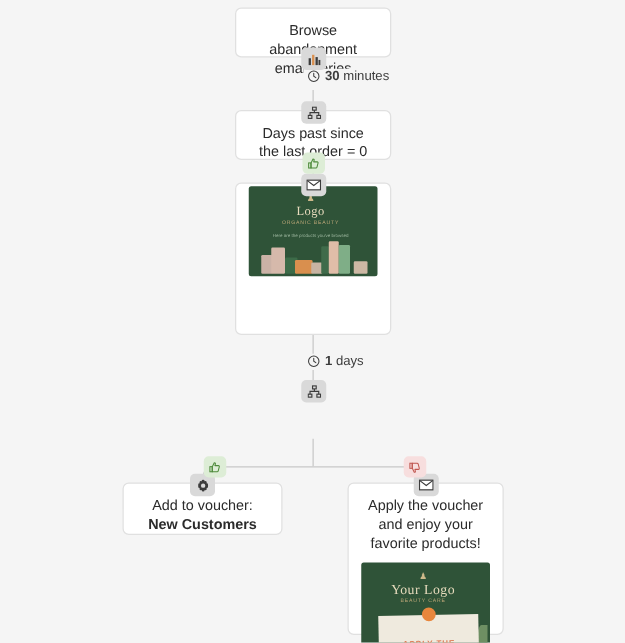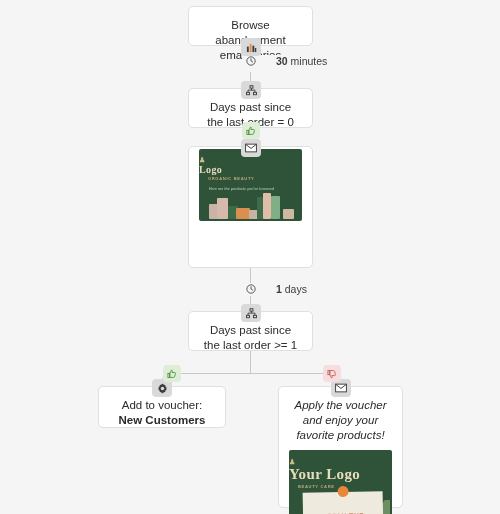--- a/index.html
+++ b/index.html
@@ -75,21 +75,21 @@
     z-index: 6;
   }
   .badge-yes { background: #ddedd6; }
   .badge-no  { background: #f7dede; }
 
   
   .delay {
     position: absolute;
     display: flex;
     align-items: center;
-    gap: 20px;
+    gap: 4px;
     background: #f5f5f5;
     padding: 0 3px;
     z-index: 4;
   }
   .delay-text {
     font-size: 10.5px;
     color: #3c3c3c;
   }
   .delay-text b { font-weight: 700; }
 
@@ -100,21 +100,21 @@
     overflow: hidden;
     position: relative;
     background: #2f5338;
   }
   .preview-a { height: 72px; }
   .preview-b { height: 76px; }
 
   .pv-logo-wrap {
     position: absolute;
     left: 0; right: 4px;
-    font-weight: bold;
+    text-align: center;
   }
   .pv-mark {
     font-size: 7px;
     color: #cdb98a;
     line-height: 7px;
   }
   .pv-logo {
     color: #e8dcbe;
     font-family: "Liberation Serif", serif;
     letter-spacing: .4px;
@@ -256,23 +256,20 @@
   </div>
 
   <div class="delay" style="left:243px; top:283px;text-align:center;">
     <svg width="10" height="10" viewBox="0 0 12 12">
       <circle cx="6" cy="6" r="5" fill="none" stroke="#3c3c3c" stroke-width="1"></circle>
       <path d="M6 3.2 V6 L8 7.3" fill="none" stroke="#3c3c3c" stroke-width="1" stroke-linecap="round"></path>
     </svg>
     <span class="delay-text"><b>1</b> <span>days</span></span>
   </div>
 
-  <div class="node" style="left:188px; top:311px; width:125px; height:40px;">
-    <div class="node-title">Days past since the last order &gt;= 1</div>
-  </div>
   <div class="chip" style="left:241px; top:304px;">
     <svg width="11" height="11" viewBox="0 0 12 12">
       <rect x="4.4" y="0.8" width="3.2" height="2.6" fill="none" stroke="#3c3c3c" stroke-width="1"></rect>
       <rect x="0.6" y="8" width="3.2" height="2.6" fill="none" stroke="#3c3c3c" stroke-width="1"></rect>
       <rect x="8.2" y="8" width="3.2" height="2.6" fill="none" stroke="#3c3c3c" stroke-width="1"></rect>
       <path d="M6 3.4 V5.6 M2.2 8 V5.6 H9.8 V8" fill="none" stroke="#3c3c3c" stroke-width="1"></path>
     </svg>
   </div>
 
   <div class="badge badge-yes" style="left:163px; top:365px;">
@@ -292,25 +289,25 @@
     <div class="node-title"><span>Add to voucher: </span><b>New Customers</b></div>
   </div>
   <div class="chip" style="left:152px; top:379px;">
     <svg width="11" height="11" viewBox="0 0 12 12">
       <path d="M6 0.9 L7 1.15 L7.35 2.2 L8.4 2.0 L9.2 2.8 L9.0 3.85 L10.05 4.2 L10.3 5.2 V6.8 L10.05 7.8 L9.0 8.15 L9.2 9.2 L8.4 10.0 L7.35 9.8 L7 10.85 L6 11.1 L5 10.85 L4.65 9.8 L3.6 10.0 L2.8 9.2 L3.0 8.15 L1.95 7.8 L1.7 6.8 V5.2 L1.95 4.2 L3.0 3.85 L2.8 2.8 L3.6 2.0 L4.65 2.2 L5 1.15 Z" fill="#3c3c3c"></path>
       <circle cx="6" cy="6" r="1.9" fill="#d9d9d9"></circle>
     </svg>
   </div>
 
   <div class="node" style="left:278px; top:386px; width:125px; height:122px;">
-    <div class="node-title" style="padding-bottom:5px;font-style:italic;">Apply the voucher and enjoy your favorite products!</div>
+    <div class="node-title" style="padding-bottom:5px;">Apply the voucher and enjoy your favorite products!</div>
     <div class="preview preview-b">
       <div class="pv-logo-wrap" style="top:8px;">
         <div class="pv-mark">♟</div>
-        <div class="pv-logo" style="font-size:15px; margin-top:1px;">Your Logo</div>
+        <div class="pv-logo" style="font-size:11px; margin-top:1px;">Your Logo</div>
         <div class="pv-sub" style="font-size:5px;">BEAUTY CARE</div>
       </div>
       <div class="leaf"></div>
       <div class="voucher-card">
         <div class="voucher-dot"></div>
         <div class="voucher-cta">APPLY THE VOUCHER</div>
       </div>
     </div>
   </div>
   <div class="chip" style="left:331px; top:379px;">

